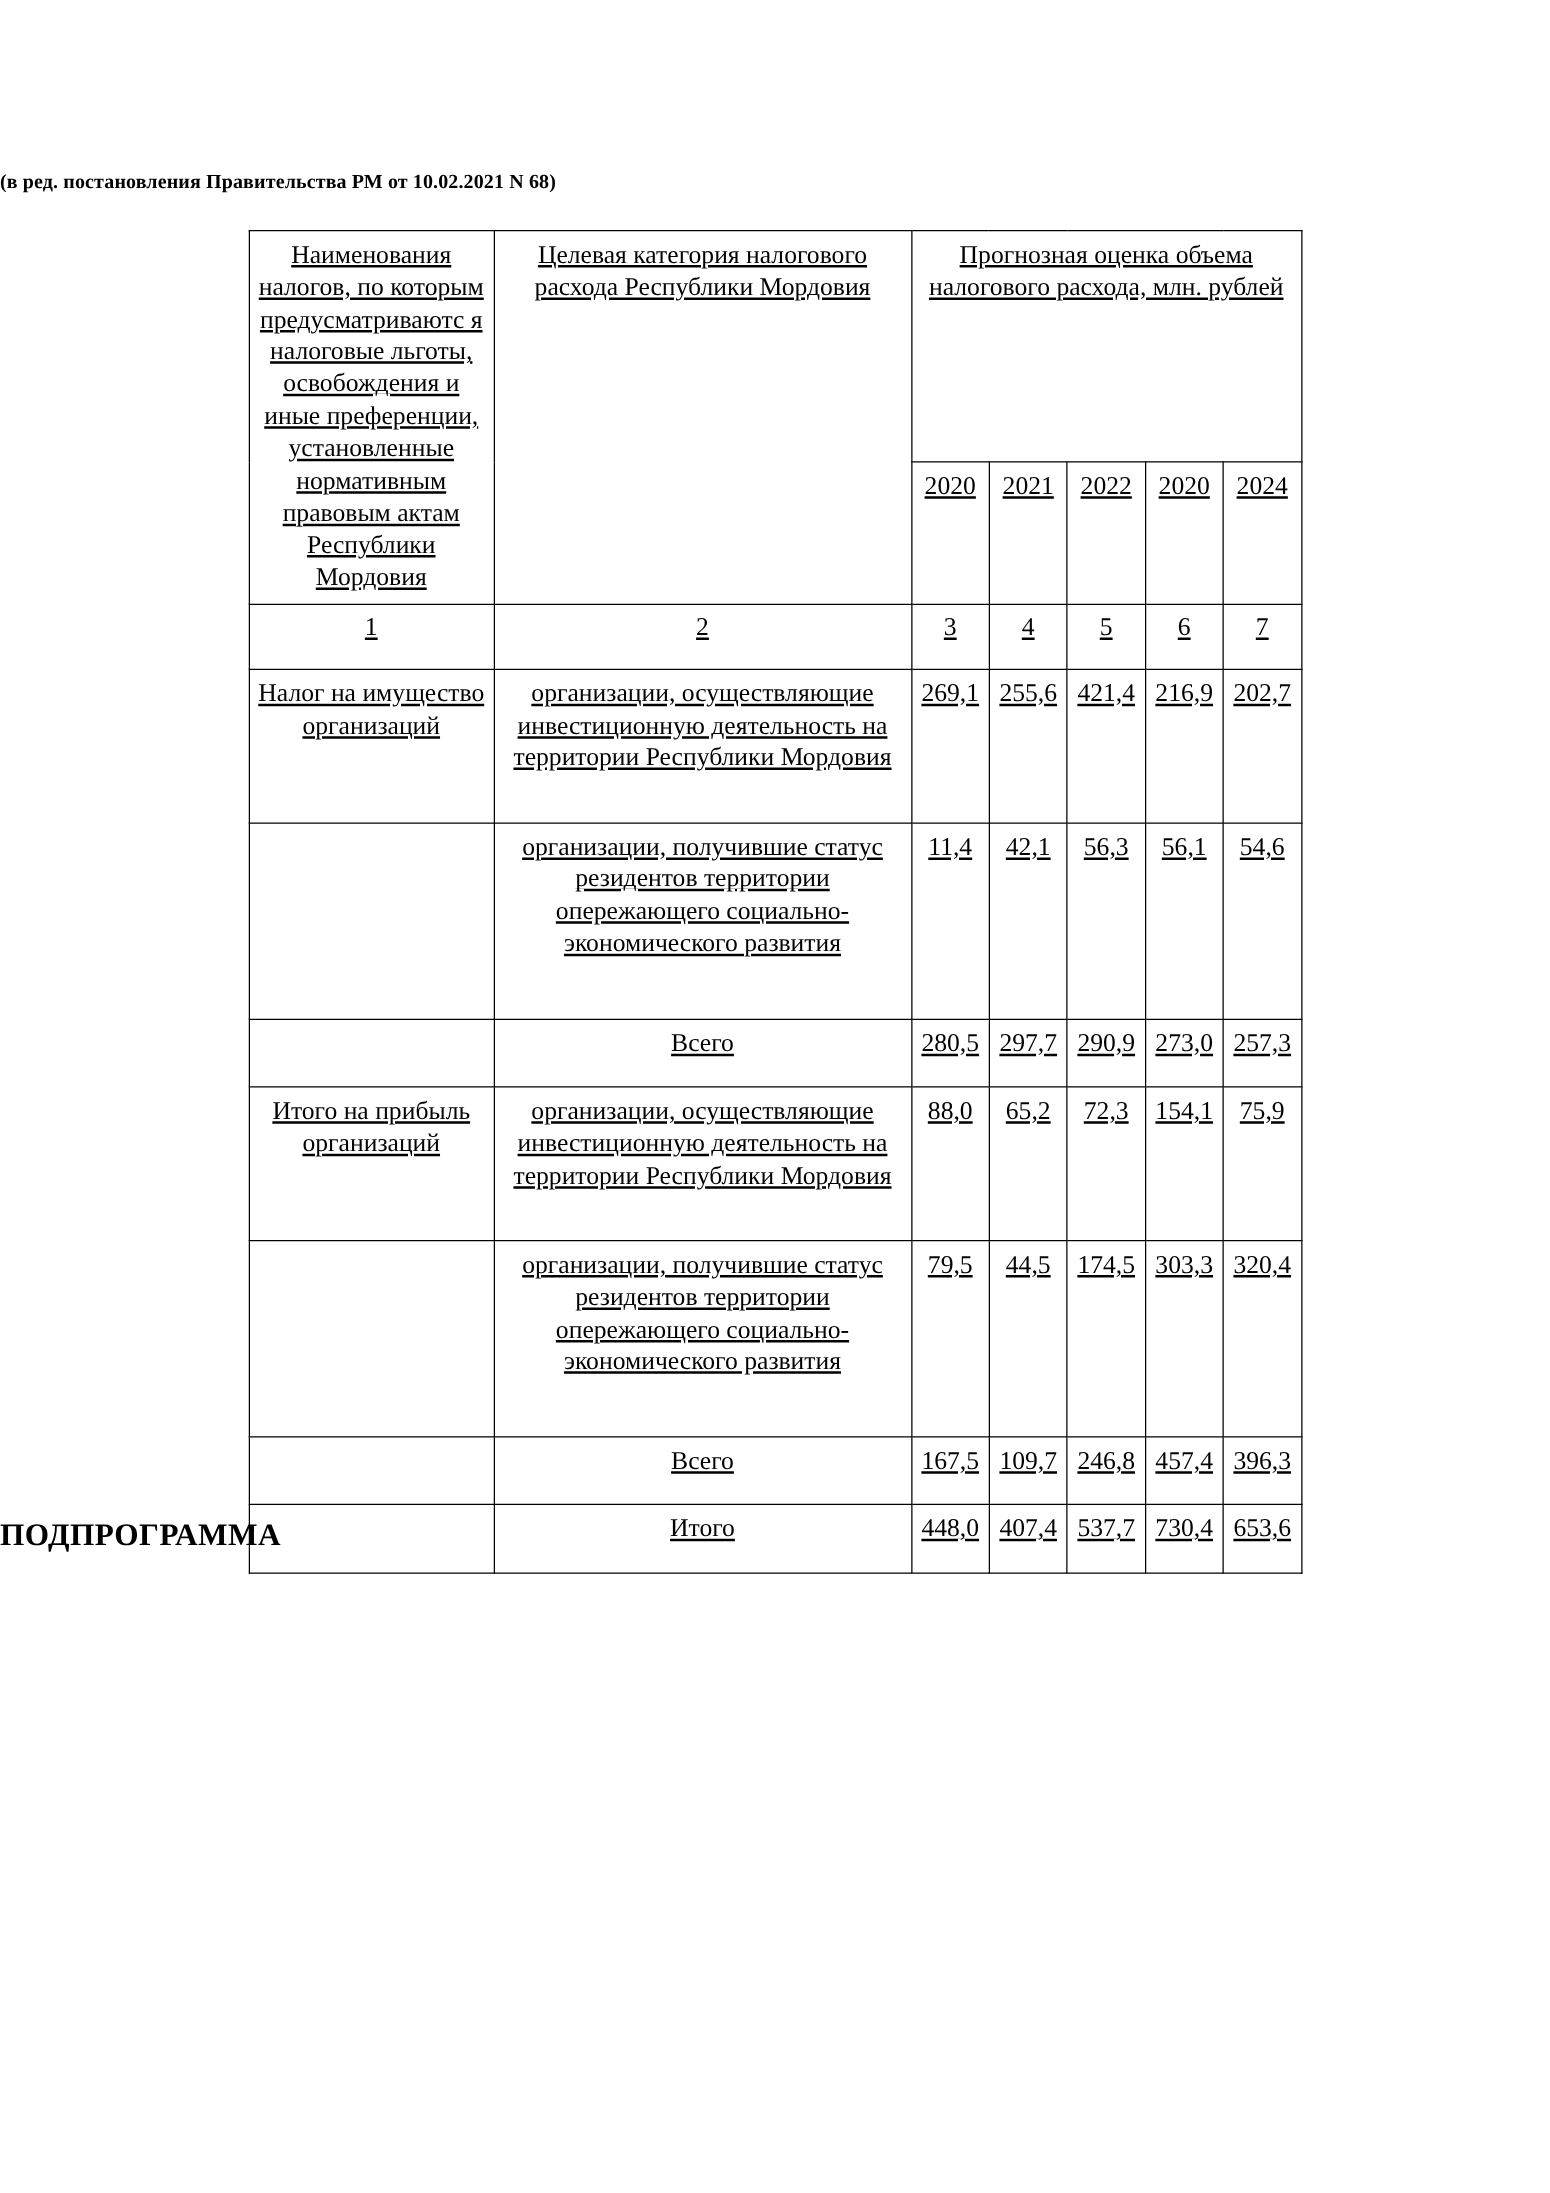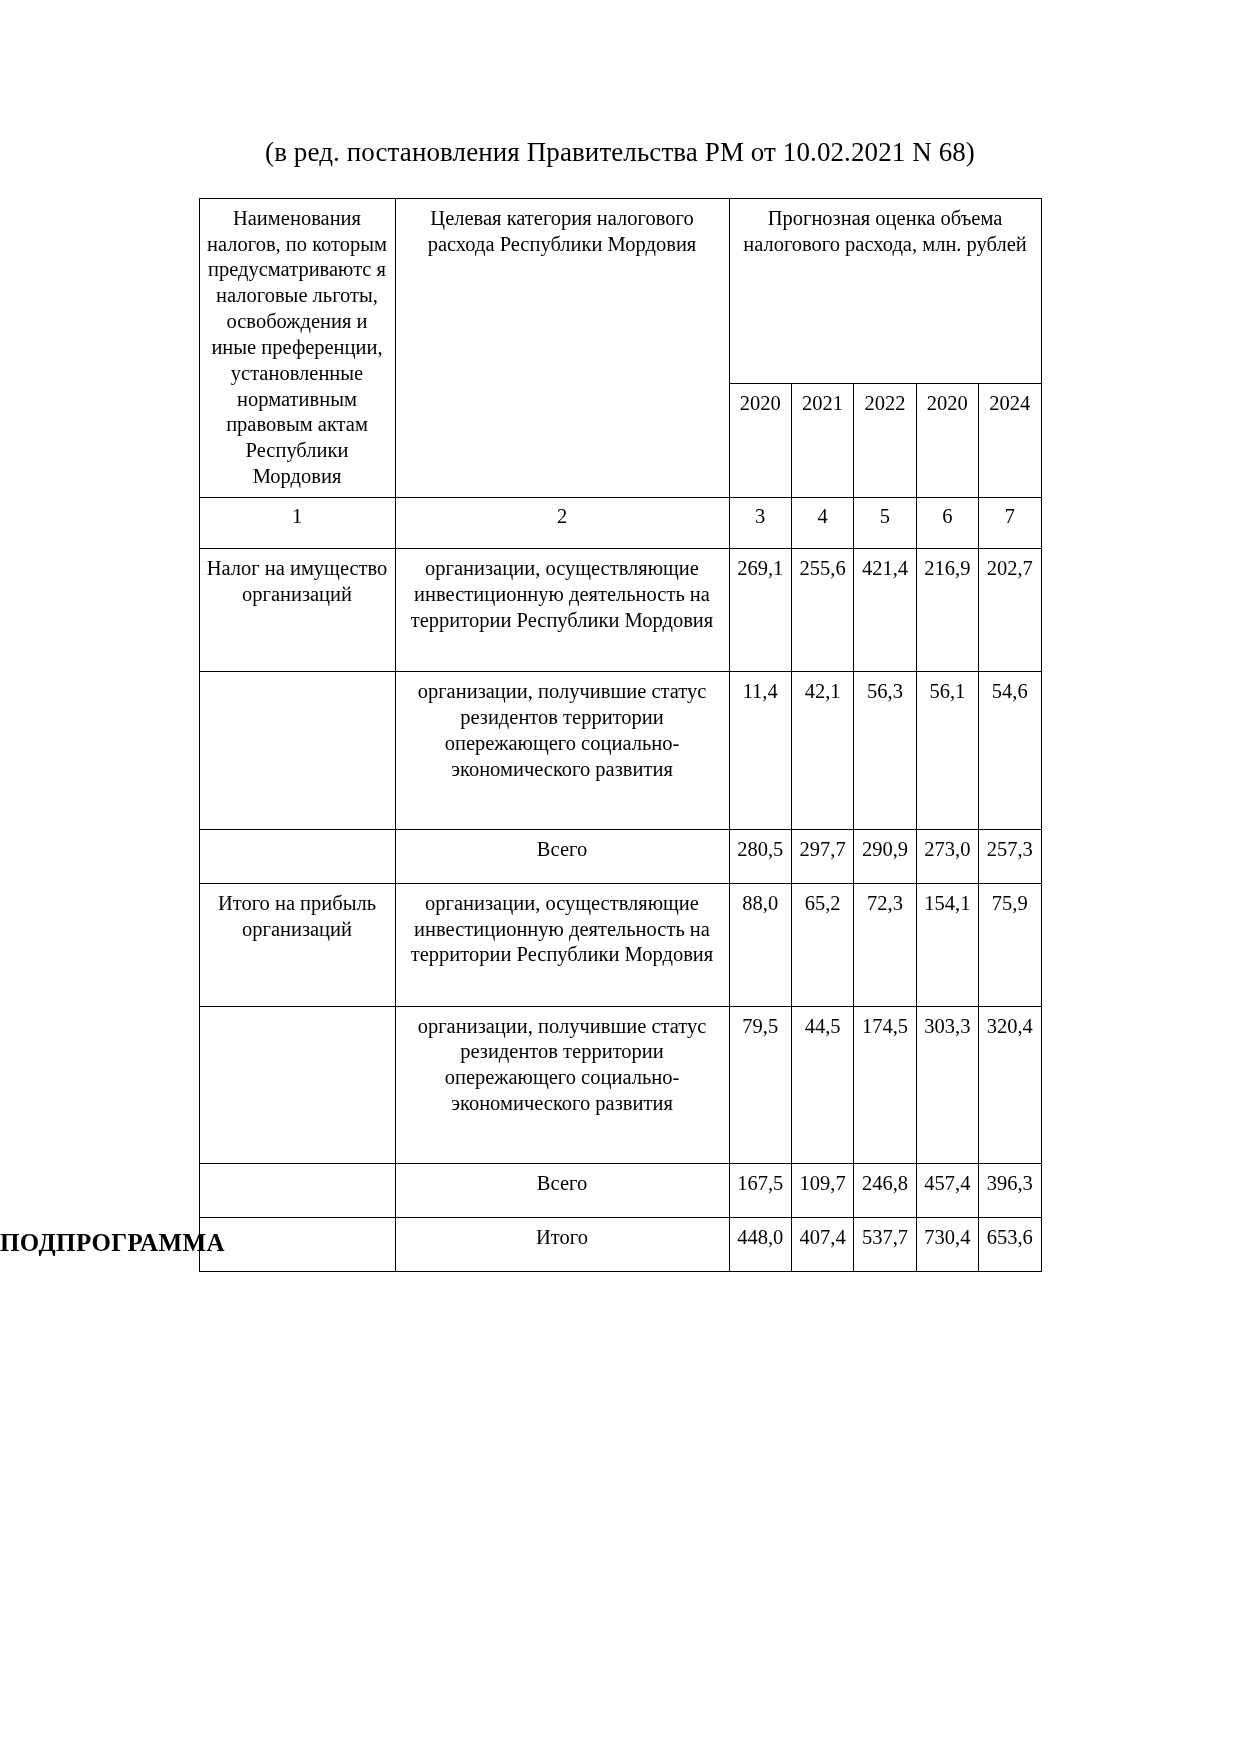--- a/index.html
+++ b/index.html
@@ -16,31 +16,33 @@
     overflow: hidden;
   }
   .page {
     width: 1240px;
     height: 1754px;
     position: relative;
     box-sizing: border-box;
     padding: 0;
   }
   .doc-note {
-    text-align: center;
-    font-size: 27px;
+    text-align: left;
+    font-size: 16px;
     line-height: 1.25;
     margin-top: 136px;
     margin-bottom: 0;
     letter-spacing: 0.1px;
+    font-weight: bold;
   }
   .table-wrap {
     margin-top: 28px;
     display: flex;
     justify-content: center;
+    text-decoration: underline;
   }
   table.tax-table {
     border-collapse: collapse;
     width: 842px;
     table-layout: fixed;
     font-size: 20.5px;
     line-height: 1.26;
   }
   table.tax-table td,
   table.tax-table th {

